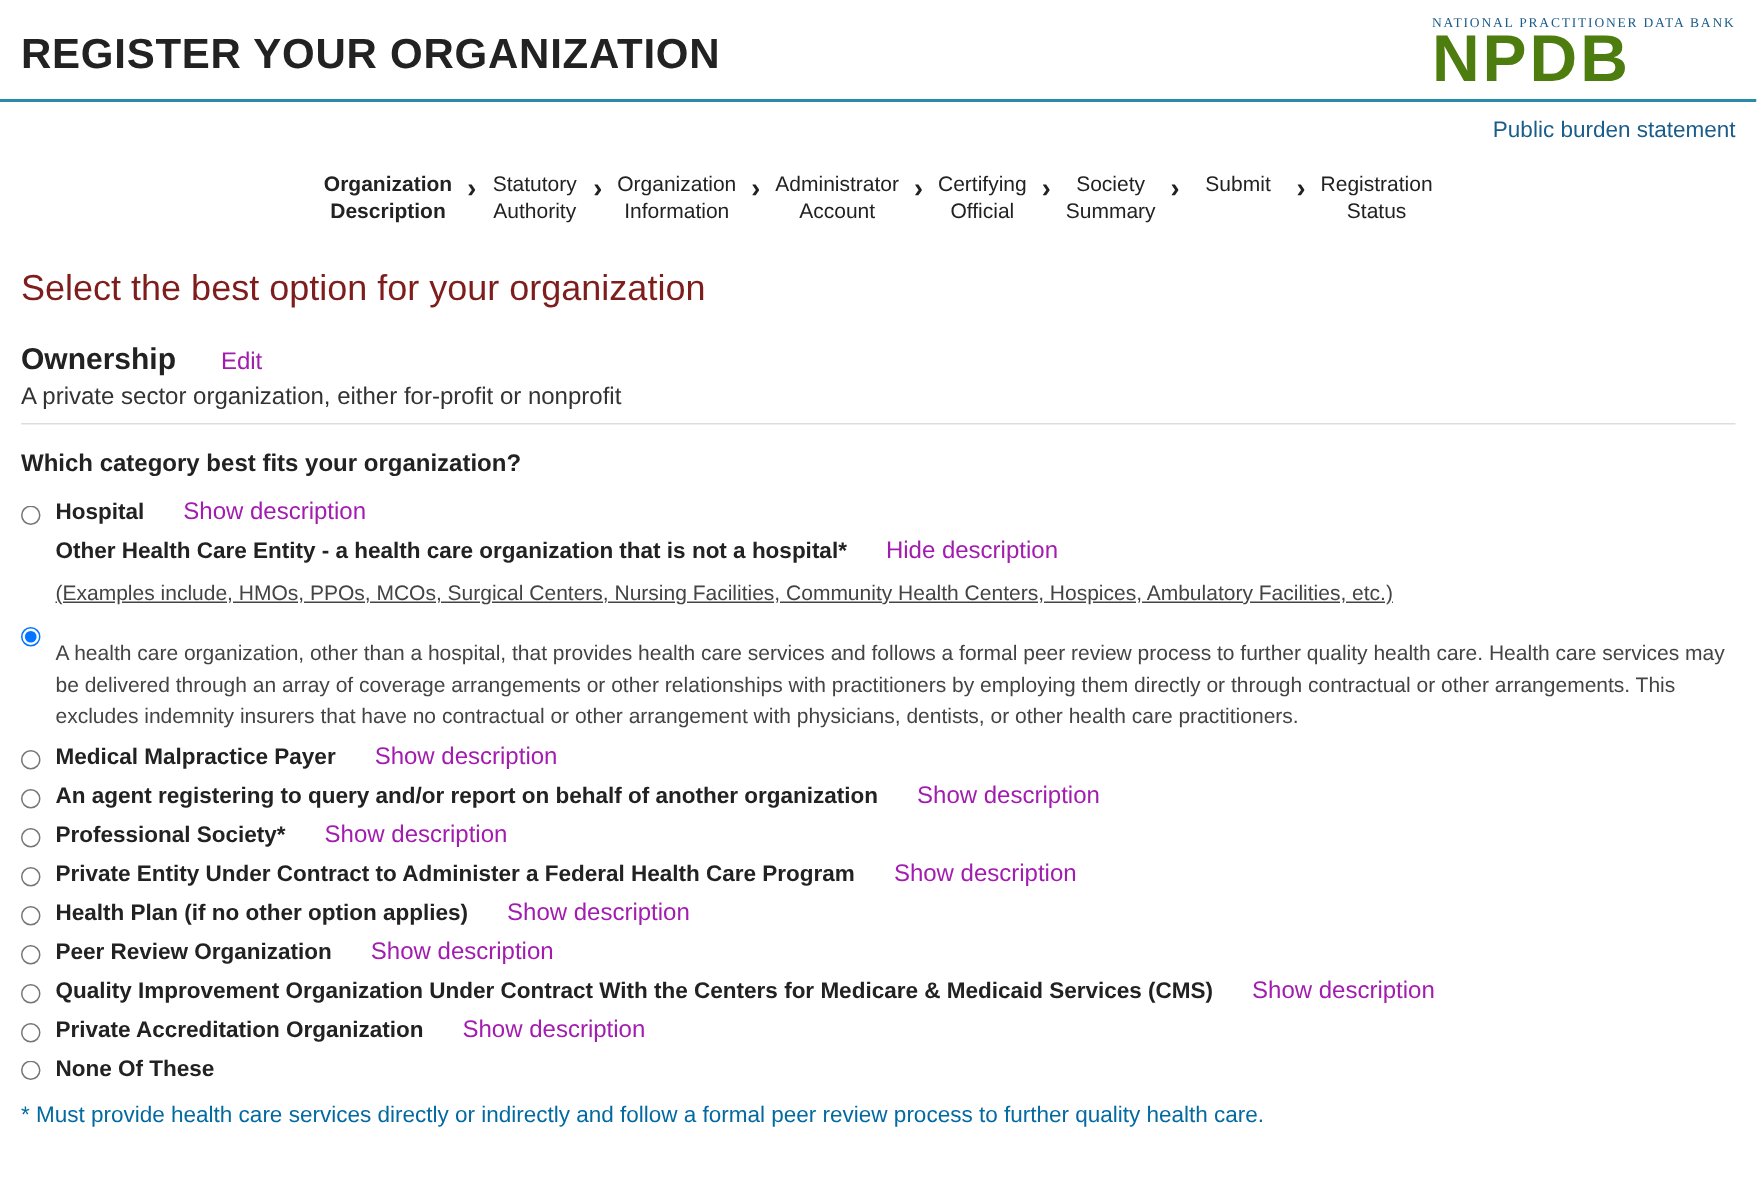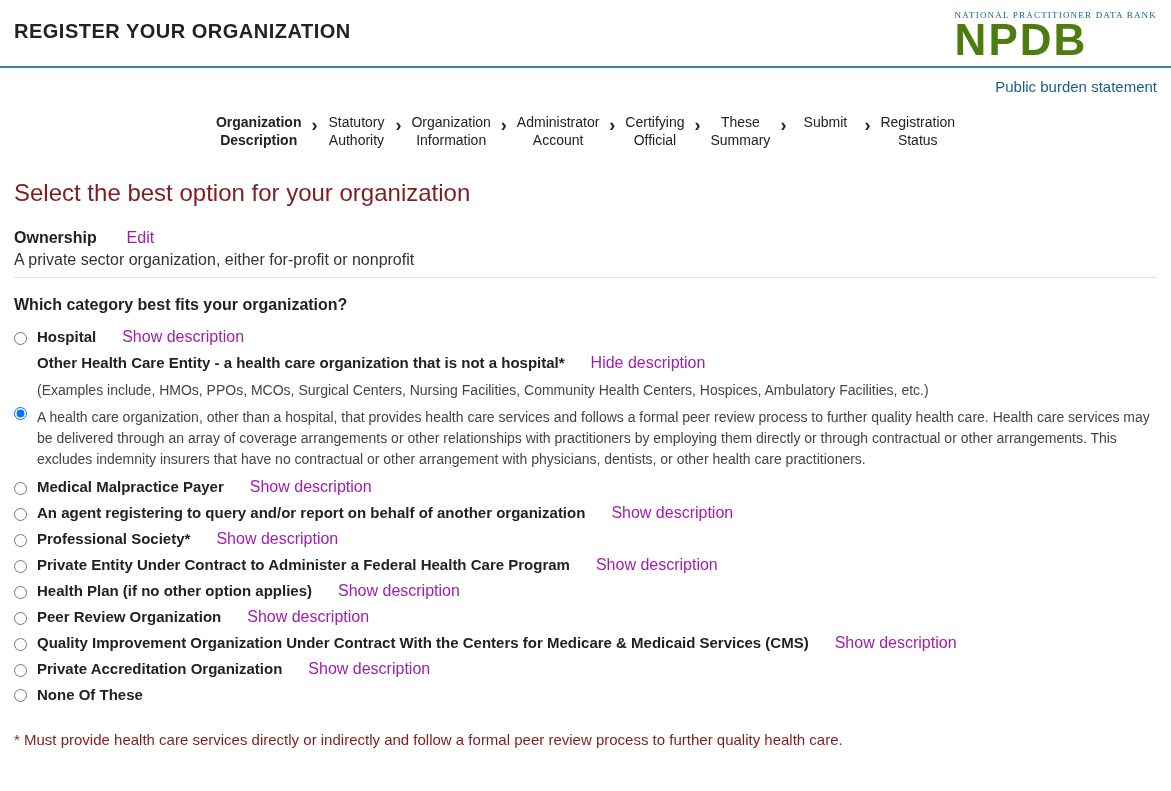--- a/index.html
+++ b/index.html
@@ -10,21 +10,21 @@
     background: #fff;
     width: 1171px;
   }
   .header {
     display: flex;
     justify-content: space-between;
     align-items: flex-start;
     padding: 10px 14px 0 14px;
   }
   .page-title {
-    font-size: 20px;
+    font-size: 28px;
     font-weight: bold;
     color: #222;
     letter-spacing: 0.5px;
     padding-top: 10px;
   }
   .logo-block {
     text-align: left;
   }
   .logo-tagline {
     font-size: 9px;
@@ -82,21 +82,21 @@
     font-size: 24px;
     color: #7f1d1d;
     margin-bottom: 22px;
     font-weight: normal;
   }
   .ownership-line {
     margin-bottom: 4px;
   }
   .ownership-label {
     font-weight: bold;
-    font-size: 16px;
+    font-size: 20px;
     color: #222;
   }
   .edit-link, .desc-link {
     color: #a21caf;
     text-decoration: none;
     font-size: 16px;
     margin-left: 26px;
     cursor: pointer;
   }
   .ownership-value {
@@ -132,26 +132,27 @@
     color: #222;
   }
   .opt-desc-block {
     margin-top: 8px;
     font-size: 14px;
     color: #444;
     line-height: 1.5;
   }
   .opt-examples {
     color: #444;
-    margin-bottom: 6px;
+    margin-bottom: 19px;
+    text-decoration: underline;
   }
   .footnote {
     font-size: 15px;
-    color: #7f1d1d;
-    margin-top: 28px;
+    color: #0369a1;
+    margin-top: 14px;
   }
 </style>
 </head>
 <body>
 
 <div class="header">
   <div class="page-title">REGISTER YOUR ORGANIZATION</div>
   <div class="logo-block">
     <div class="logo-tagline">NATIONAL PRACTITIONER DATA BANK</div>
     <div class="logo-main">NPDB</div>
@@ -183,21 +184,21 @@
       <div>Administrator</div>
       <div>Account</div>
     </div>
     <div class="chev" style="font-size: 18px;">›</div>
     <div class="step">
       <div>Certifying</div>
       <div>Official</div>
     </div>
     <div class="chev" style="font-size: 18px;">›</div>
     <div class="step">
-      <div>These</div>
+      <div>Society</div>
       <div>Summary</div>
     </div>
     <div class="chev" style="font-size: 18px;">›</div>
     <div class="step">
       <div>Submit</div>
     </div>
     <div class="chev" style="font-size: 18px;">›</div>
     <div class="step">
       <div>Registration</div>
       <div>Status</div>

